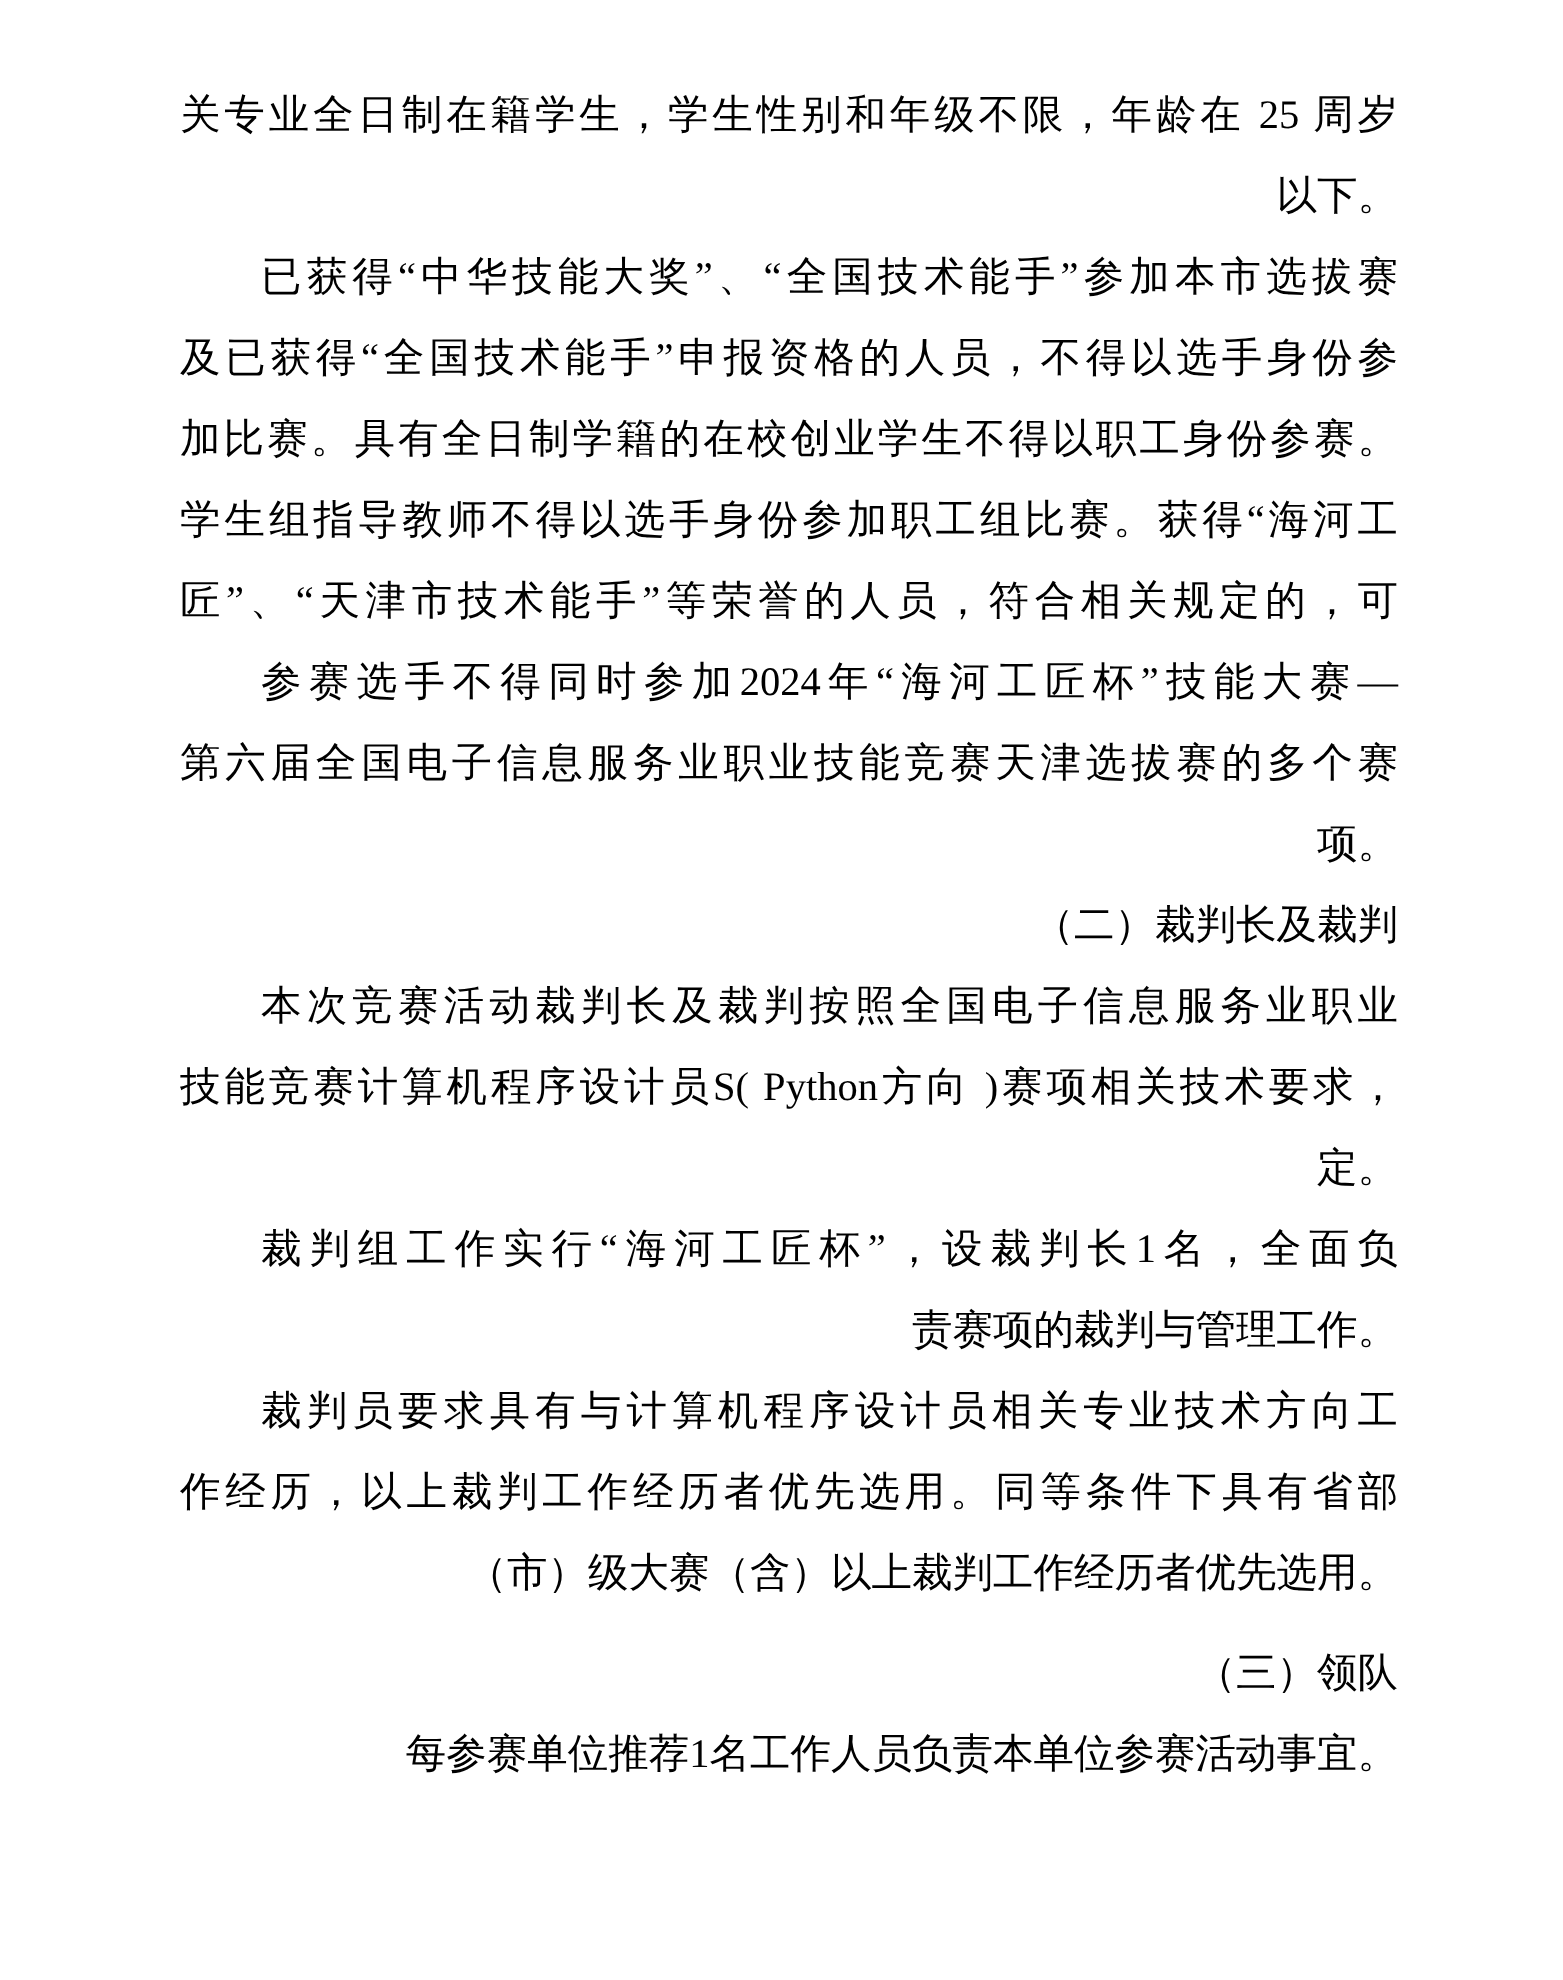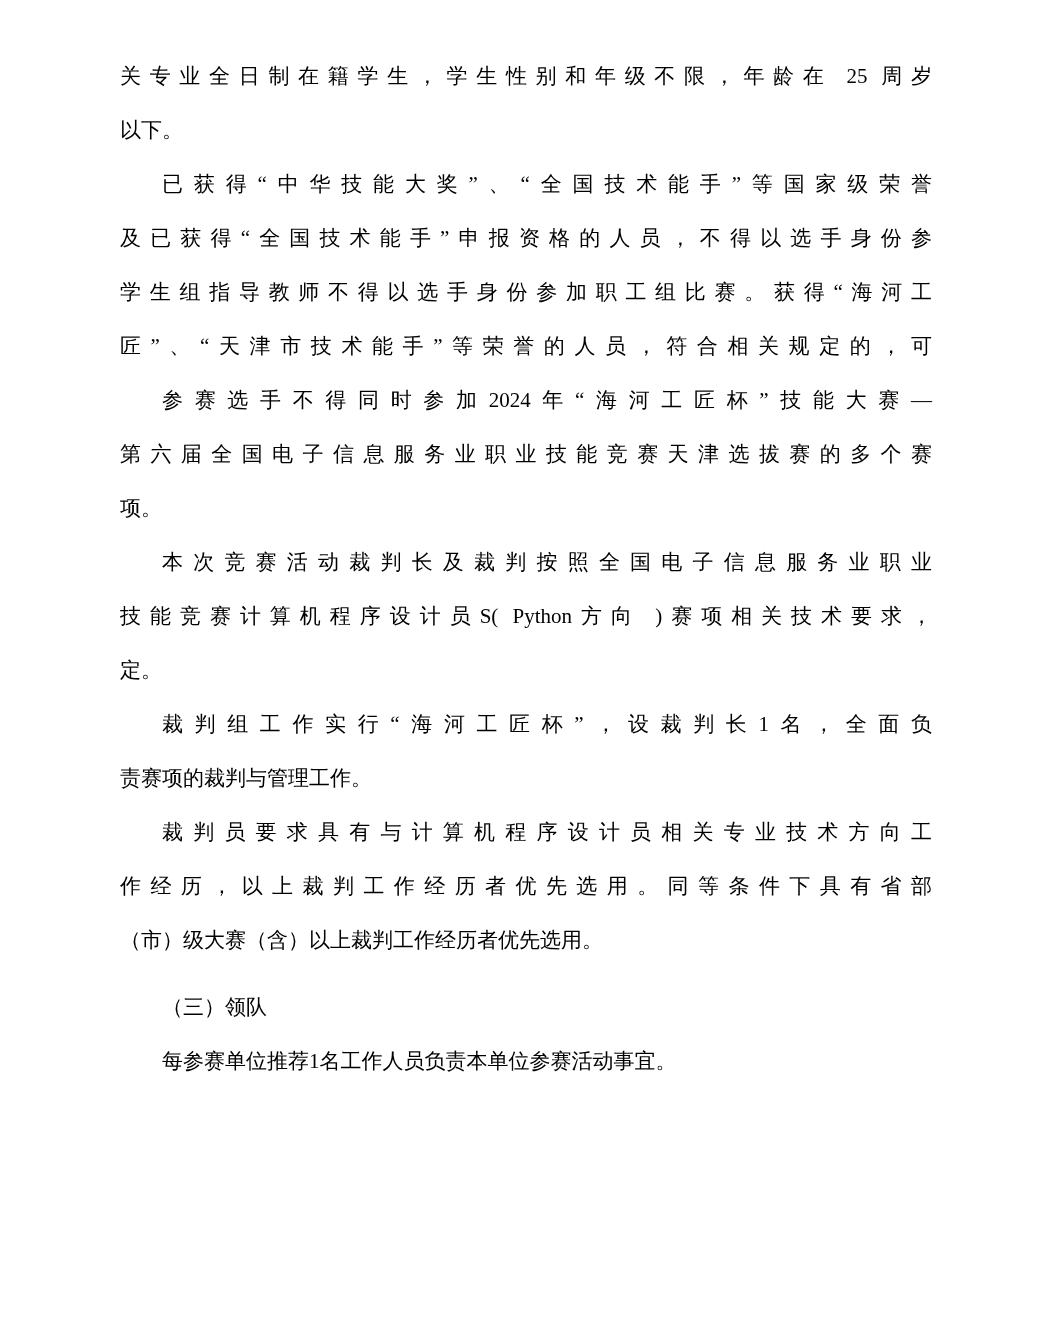--- a/index.html
+++ b/index.html
@@ -8,28 +8,28 @@
     background: #ffffff;
   }
   .page {
     position: relative;
     box-sizing: border-box;
     width: 1042px;
     height: 1320px;
     background: #ffffff;
     color: #000000;
     font-family: "Liberation Serif", serif;
-    font-size: 21px;
+    font-size: 27px;
     line-height: 54px;
     padding: 49px 110px 0 120px;
     overflow: hidden;
   }
   .line {
     white-space: normal;
-    text-align: left;
+    text-align: right;
   }
   
   .fill {
     text-align: justify;
     text-align-last: justify;
   }
   
   .indent {
     text-indent: 2em;
   }
@@ -37,27 +37,29 @@
   .gap-before {
     margin-top: 13px;
   }
 </style>
 </head>
 <body>
 
 <div class="page">
   <div class="line fill">关专业全日制在籍学生，学生性别和年级不限，年龄在 25 周岁</div>
   <div class="line">以下。</div>
-  <div class="line fill indent">已获得“中华技能大奖”、“全国技术能手”等国家级荣誉</div>
+  <div class="line fill indent">已获得“中华技能大奖”、“全国技术能手”参加本市选拔赛</div>
   <div class="line fill">及已获得“全国技术能手”申报资格的人员，不得以选手身份参</div>
+  <div class="line fill">加比赛。具有全日制学籍的在校创业学生不得以职工身份参赛。</div>
   <div class="line fill">学生组指导教师不得以选手身份参加职工组比赛。获得“海河工</div>
   <div class="line fill">匠”、“天津市技术能手”等荣誉的人员，符合相关规定的，可</div>
   <div class="line fill indent">参赛选手不得同时参加2024年“海河工匠杯”技能大赛—</div>
   <div class="line fill">第六届全国电子信息服务业职业技能竞赛天津选拔赛的多个赛</div>
   <div class="line">项。</div>
+  <div class="line indent">（二）裁判长及裁判</div>
   <div class="line fill indent">本次竞赛活动裁判长及裁判按照全国电子信息服务业职业</div>
   <div class="line fill">技能竞赛计算机程序设计员S( Python方向 )赛项相关技术要求，</div>
   <div class="line">定。</div>
   <div class="line fill indent">裁判组工作实行“海河工匠杯”，设裁判长1名，全面负</div>
   <div class="line">责赛项的裁判与管理工作。</div>
   <div class="line fill indent">裁判员要求具有与计算机程序设计员相关专业技术方向工</div>
   <div class="line fill">作经历，以上裁判工作经历者优先选用。同等条件下具有省部</div>
   <div class="line">（市）级大赛（含）以上裁判工作经历者优先选用。</div>
   <div class="line indent gap-before">（三）领队</div>
   <div class="line indent">每参赛单位推荐1名工作人员负责本单位参赛活动事宜。</div>

